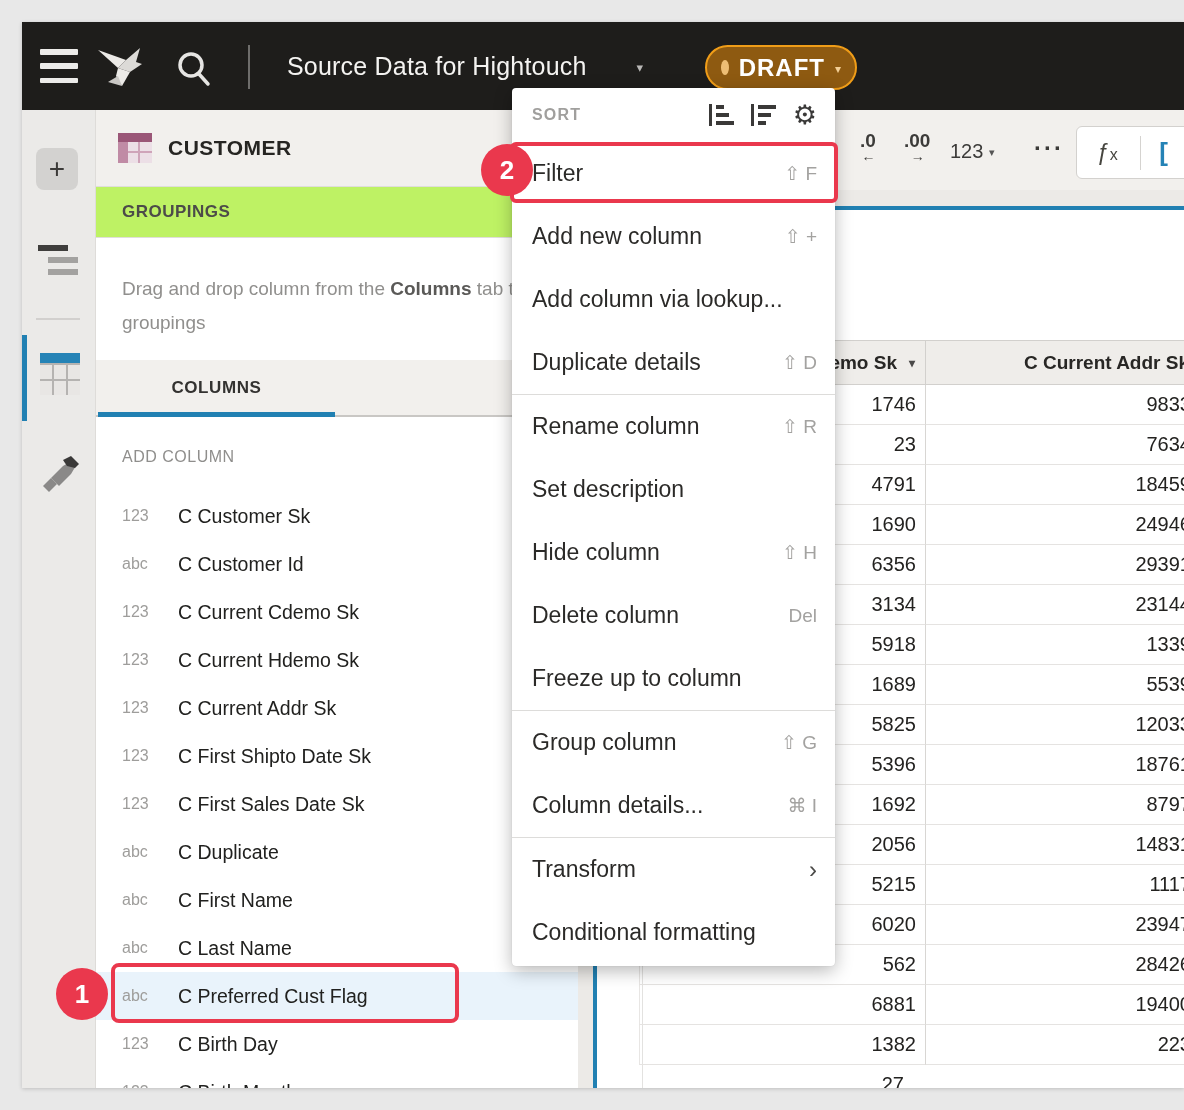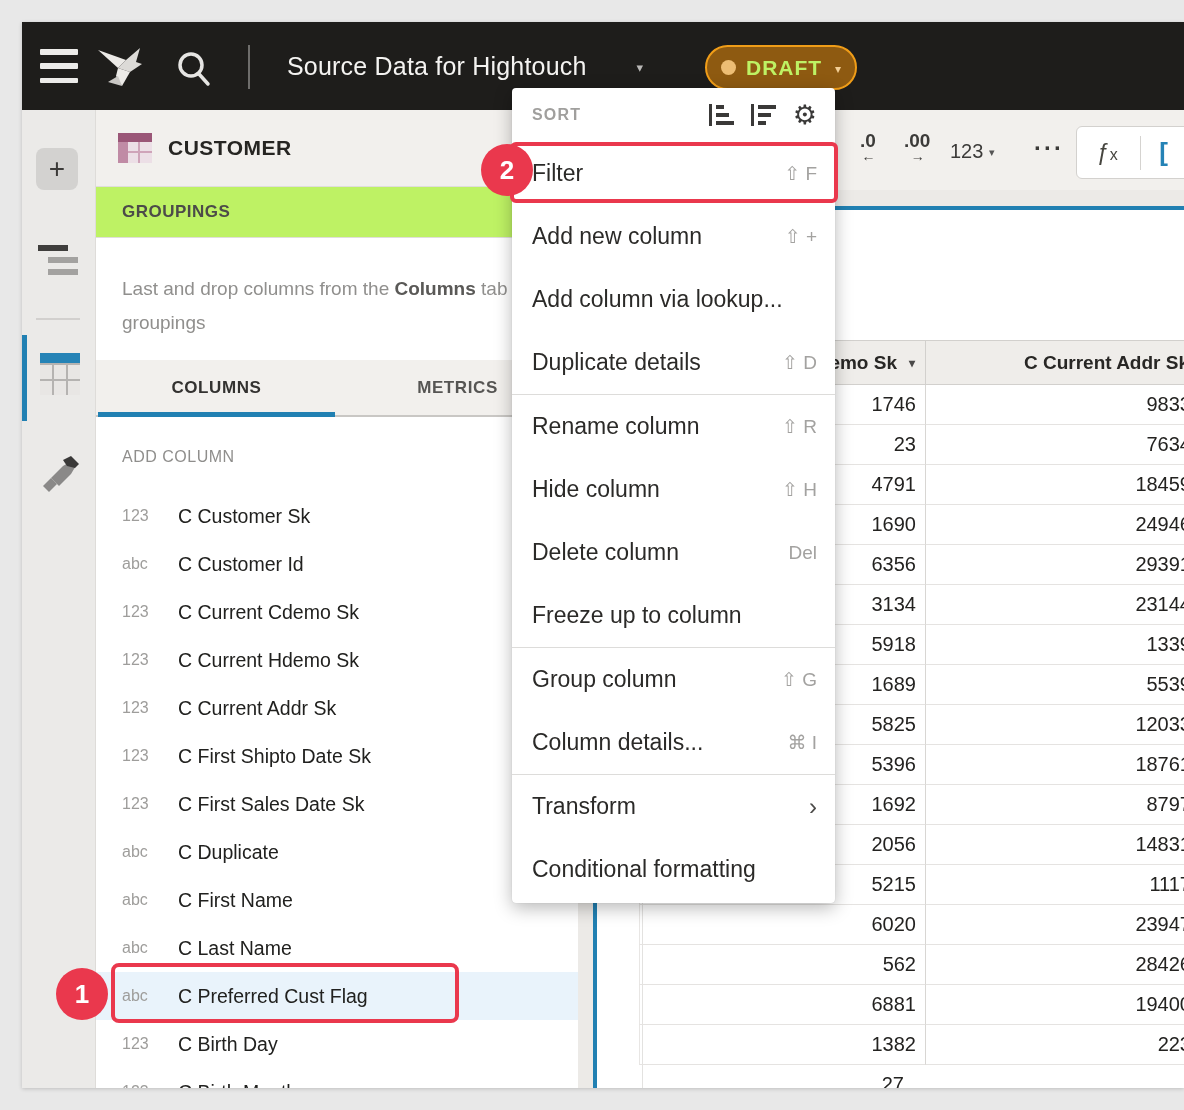--- a/index.html
+++ b/index.html
@@ -15,21 +15,21 @@
     flex-direction:column; justify-content:space-between; cursor:pointer; }
   .hamburger div { height:5.5px; background:#ecebe9; border-radius:1px; }
   .nav-divider { left:226px; top:23px; width:2px; height:44px; background:#6e6d6b; }
   .nav-title { left:265px; top:0; height:88px; display:flex; align-items:center;
     color:#f4f3f1; font-size:25px; letter-spacing:.2px;gap:36px; }
   .nav-title .caret { color:#b9b8b6; font-size:13px; margin-left:14px; padding-top:3px; }
   .draft-pill { left:683px; top:23px; width:152px; height:45px; border-radius:23px;
     background:#8e5a11; border:2.5px solid #f09d18; display:flex; align-items:center;
     padding:0 14px; gap:10px; cursor:pointer; }
   .draft-dot { width:15px; height:15px; border-radius:50%; background:#edbd74; }
-  .draft-label { color:#bef264; font-weight:bold; font-size:21px; letter-spacing:1px; }
+  .draft-label { color:#ffffff; font-weight:bold; font-size:24px; letter-spacing:1px; }
   .draft-caret { color:#f3cf96; font-size:12px; margin-left:auto; padding-top:2px; }
 
   
   .sidebar { left:0; top:88px; width:74px; height:978px; background:#ebeae8;
     border-right:1px solid #dedcd9; }
   .plus-btn { left:14px; top:126px; width:42px; height:42px; background:#d3d2d0;
     border-radius:8px; display:flex; align-items:center; justify-content:center;
     font-size:28px; color:#3b3a38; cursor:pointer; }
   .list-icon { left:16px; top:223px; width:44px; height:34px; cursor:pointer; }
   .list-icon .b1 { position:absolute; left:0; top:0; width:30px; height:6px; background:#3f3e3c; }
@@ -214,25 +214,24 @@
         <div class="left"></div>
         <div class="l1"></div>
         <div class="l2"></div>
     </div>
     <div class="panel-title">CUSTOMER</div>
   </div>
   <div class="abs groupings-bar">
     <div class="groupings-label">GROUPINGS</div>
   </div>
   <div class="abs hint">
-    <span>Last and drop columns from the </span><b>Columns</b><span> tab to create groupings</span>
+    <span>Drag and drop column from the </span><b>Columns</b><span> tab to create groupings</span>
   </div>
   <div class="abs tabs">
     <div class="tab active">COLUMNS</div>
-    <div class="tab">METRICS</div>
   </div>
   <div class="abs add-column">ADD COLUMN</div>
   <div class="abs col-list" id="column-list">
   <div class="col-item">
     <span class="col-badge">123</span>
     <span class="col-name">C Customer Sk</span>
   </div>
 
   <div class="col-item">
     <span class="col-badge">abc</span>
@@ -456,20 +455,24 @@
   <div class="menu-item">
     <span class="lbl">Duplicate details</span>
     <span class="short shift">⇧ D</span>
   </div>
 <div class="menu-div"></div>
   <div class="menu-item">
     <span class="lbl">Rename column</span>
     <span class="short shift">⇧ R</span>
   </div>
 
+  <div class="menu-item">
+    <span class="lbl">Set description</span>
+    <span class="short"></span>
+  </div>
 
   <div class="menu-item">
     <span class="lbl">Hide column</span>
     <span class="short shift">⇧ H</span>
   </div>
 
   <div class="menu-item">
     <span class="lbl">Delete column</span>
     <span class="short shift">Del</span>
   </div>

